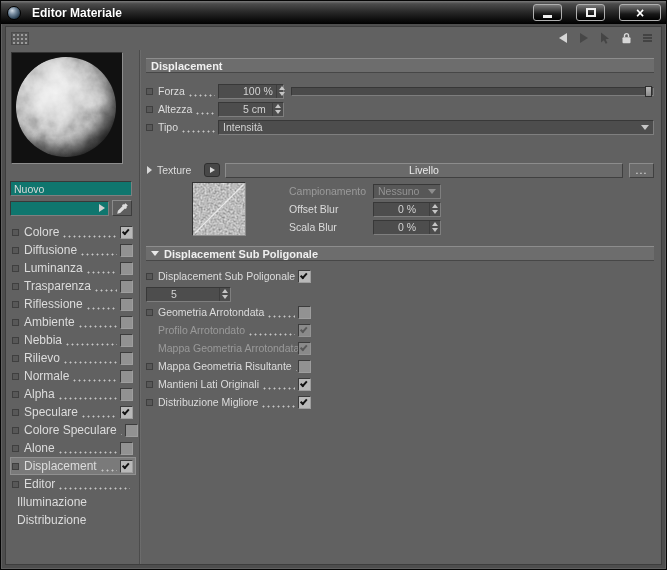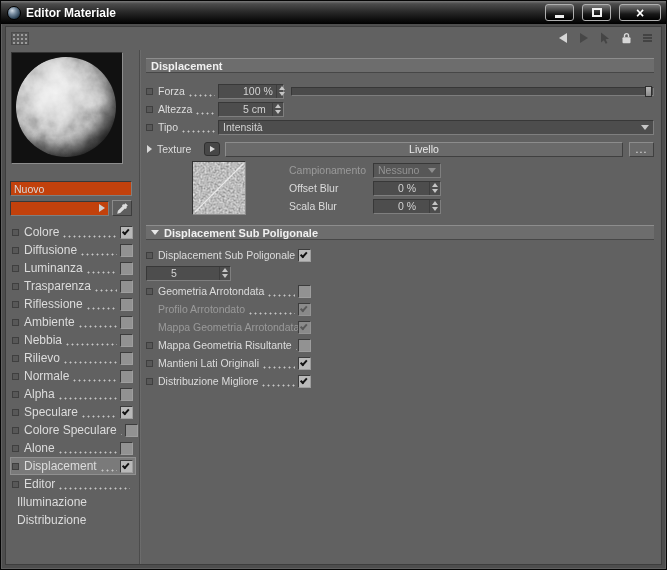--- a/index.html
+++ b/index.html
@@ -4,21 +4,21 @@
 <style>
   * { box-sizing: border-box; margin: 0; padding: 0; user-select: none; }
   html,body { background:#1c1c1c; }
   body { font-family:"Liberation Sans", sans-serif; }
   svg { display:block; }
 
   .window { width:667px; height:570px; border:1px solid #050505; background:#4e4e4e;
             display:flex; flex-direction:column; box-shadow: inset 0 0 0 1px #606060; }
 
   
-  .titlebar { height:23px; display:flex; align-items:center; gap:5px; padding:0 5px 0 6px;
+  .titlebar { height:23px; display:flex; align-items:center; gap:11px; padding:0 5px 0 6px;
     background:linear-gradient(180deg,#7a7a7a 0%,#4c4c4c 12%,#2b2b2b 45%,#0e0e0e 80%,#000 100%); }
   .app-icon { width:14px; height:14px; border-radius:50%; border:1px solid #000; flex-shrink:0;
     background:radial-gradient(circle at 35% 30%, #cfd9e2 0%, #72879b 35%, #2d4356 70%, #0d1b26 100%); }
   .title { color:#fff; font-size:12px; font-weight:bold; text-shadow:0 1px 2px #000; white-space:nowrap; }
   .flex { flex:1; }
   .win-btn { width:29px; height:17px; border:1px solid #b0b0b0; border-radius:3px; margin-left:3px;
     background:linear-gradient(180deg,#7a7a7a,#3a3a3a 40%,#181818 60%,#000);
     display:flex; align-items:center; justify-content:center; }
   .win-btn.close { width:42px; }
   .g-min { width:9px; height:3px; background:#f0f0f0; margin-top:7px; }
@@ -42,21 +42,21 @@
   
   .content { flex:1; display:flex; min-height:0; padding-top:2px; }
   .sidebar { width:130px; display:flex; flex-direction:column; padding:2px 0 0 4px; }
   .vdiv { width:2px; background:linear-gradient(90deg,#3b3b3b,#7c7c7c); margin:0 2px 0 3px; }
   .main { flex:1; min-width:0; padding:4px 7px 0 3px; }
 
   
   .preview { width:112px; height:112px; margin-left:1px; background:#000;
     border-top:1px solid #323232; border-left:1px solid #323232;
     border-bottom:1px solid #8d8d8d; border-right:1px solid #8d8d8d; }
-  .sunken { background:#c2410c; border-top:1px solid #383838; border-left:1px solid #383838;
+  .sunken { background:#0f766e; border-top:1px solid #383838; border-left:1px solid #383838;
     border-bottom:1px solid #7f7f7f; border-right:1px solid #7f7f7f; }
   .raised { background:#5e5e5e; border-top:1px solid #8a8a8a; border-left:1px solid #8a8a8a;
     border-bottom:1px solid #3d3d3d; border-right:1px solid #3d3d3d; }
   .name-field { margin-top:17px; width:122px; height:15px; display:flex; align-items:center;
     padding:0 3px; color:#dadada; font-size:10.5px; }
   .mode-row { margin-top:4px; width:122px; display:flex; align-items:center; gap:3px; }
   .mode-dd { flex:1; height:15px; display:flex; align-items:center; justify-content:flex-end; padding-right:3px; }
   .tri-r.sm { width:0;height:0;border-top:4px solid transparent;border-bottom:4px solid transparent;border-left:6px solid #cfcfcf; }
   .pick-btn { width:20px; height:16px; display:flex; align-items:center; justify-content:center; }
 
@@ -123,21 +123,21 @@
     display:flex; align-items:center; justify-content:center; margin-right:5px; flex-shrink:0; }
   .tex-popup i { width:0;height:0;border-top:3px solid transparent;border-bottom:3px solid transparent;border-left:5px solid #dadada; }
   .tex-bar { flex:1; height:15px; display:flex; align-items:center; justify-content:center;
     color:#e8e8e8; font-size:10.5px; background:#6a6a6a;
     border-top:1px solid #8c8c8c; border-left:1px solid #8c8c8c;
     border-bottom:1px solid #404040; border-right:1px solid #404040; }
   .browse-btn { width:25px; height:15px; margin-left:6px; display:flex; align-items:center; justify-content:center;
     color:#e8e8e8; font-size:10.5px; letter-spacing:1px; background:#6a6a6a;
     border-top:1px solid #8c8c8c; border-left:1px solid #8c8c8c;
     border-bottom:1px solid #404040; border-right:1px solid #404040; flex-shrink:0; }
-  .mt8 { margin-top:4px; }
+  .mt8 { margin-top:25px; }
 
   .tex-block { display:flex; margin:3px 0 0 46px;gap:36px; }
   .thumb { width:54px; height:54px; background:#777; flex-shrink:0;
     border-top:1px solid #333; border-left:1px solid #333;
     border-bottom:1px solid #8c8c8c; border-right:1px solid #8c8c8c; }
   .tex-params { margin-left:7px; }
   .trow { height:18px; display:flex; align-items:center; }
   .tlbl { width:84px; font-size:10.5px; color:#dcdcdc; white-space:nowrap; flex-shrink:0; }
   .tlbl.dim { color:#9a9a9a; }
 </style>

